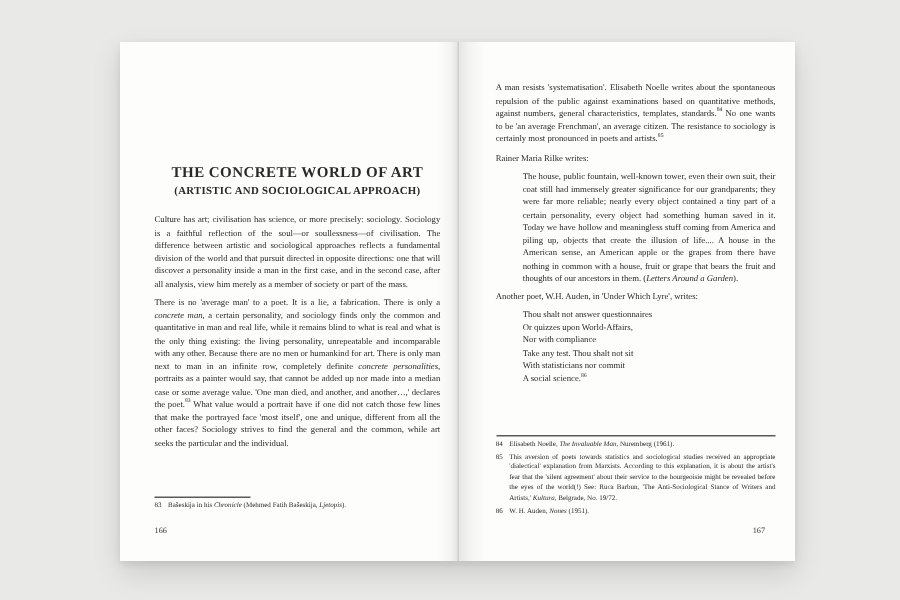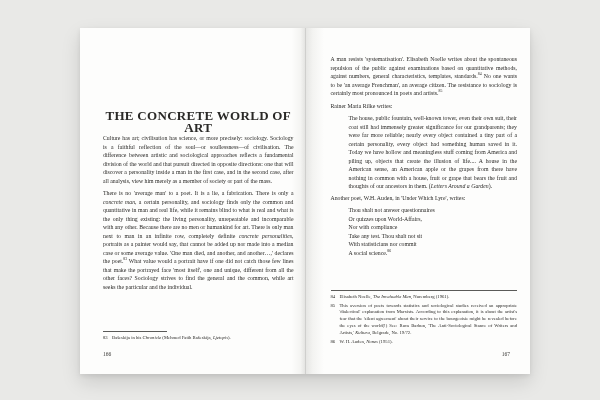--- a/index.html
+++ b/index.html
@@ -9,21 +9,21 @@
   .spread{position:absolute;left:80px;top:28px;width:450px;height:346px;
           display:flex;box-shadow:0 8px 18px rgba(0,0,0,.13),0 2px 5px rgba(0,0,0,.08);}
   .page{position:relative;width:225px;height:346px;color:#2a2927;}
   .page.left{background:linear-gradient(to right,#fdfdfc 0%,#fdfdfc 94%,#f4f4f2 98%,#e4e4e2 100%);
              border-right:1px solid #cfcfcd;}
   .page.right{background:linear-gradient(to right,#e6e6e4 0%,#f3f3f1 3%,#fdfdfc 8%,#fdfdfc 100%);}
   .body-text{font-size:5.8px;line-height:8.5px;text-align:justify;}
   .body-text p{margin:0 0 4px 0;}
   .left-content{position:absolute;left:23px;right:11px;top:82px;}
   .right-content{position:absolute;left:25px;right:13px;top:27px;}
-  .chapter-title{font-size:13px;font-weight:bold;text-align:center;
+  .chapter-title{font-size:10px;font-weight:bold;text-align:center;
                  letter-spacing:.3px;line-height:12px;margin:0;}
   .chapter-subtitle{font-size:7.2px;font-weight:bold;text-align:center;
                     letter-spacing:.2px;line-height:10px;margin:0 0 11px 0;}
   .intro-line{margin:0 0 3px 0;}
   .quote-block{margin:0 0 3px 18px;}
   .poem{margin:0 0 0 18px;}
   .poem div{line-height:8.5px;}
   sup{font-size:3.8px;line-height:0;vertical-align:super;}
   .fn-block{position:absolute;font-size:4.7px;line-height:6.9px;}
   .fn-block.fn-left{left:23px;right:11px;bottom:30px;}
@@ -40,20 +40,21 @@
 </style>
 </head>
 <body>
 
 <div class="scene">
   <div class="spread">
 
     <div class="page left">
       <div class="left-content body-text">
         <h1 class="chapter-title">THE CONCRETE WORLD OF ART</h1>
+        <h2 class="chapter-subtitle">(ARTISTIC AND SOCIOLOGICAL APPROACH)</h2>
 
         <p>Culture has art; civilisation has science, or more precisely: sociology. Sociology is a faithful reflection of the soul—or soullessness—of civilisation. The difference between artistic and sociological approaches reflects a fundamental division of the world and that pursuit directed in opposite directions: one that will discover a personality inside a man in the first case, and in the second case, after all analysis, view him merely as a member of society or part of the mass.</p>
 
         <p>
           <span>There is no 'average man' to a poet. It is a lie, a fabrication. There is only a </span><i>concrete man</i><span>, a certain personality, and sociology finds only the common and quantitative in man and real life, while it remains blind to what is real and what is the only thing existing: the living personality, unrepeatable and incomparable with any other. Because there are no men or humankind for art. There is only man next to man in an infinite row, completely definite </span><i>concrete personalities</i><span>, portraits as a painter would say, that cannot be added up nor made into a median case or some average value. 'One man died, and another, and another…,' declares the poet.</span><sup>83</sup><span> What value would a portrait have if one did not catch those few lines that make the portrayed face 'most itself', one and unique, different from all the other faces? Sociology strives to find the general and the common, while art seeks the particular and the individual.</span>
         </p>
       </div>
 
       <div class="fn-block fn-left">
         <div class="fn-rule short"></div>

